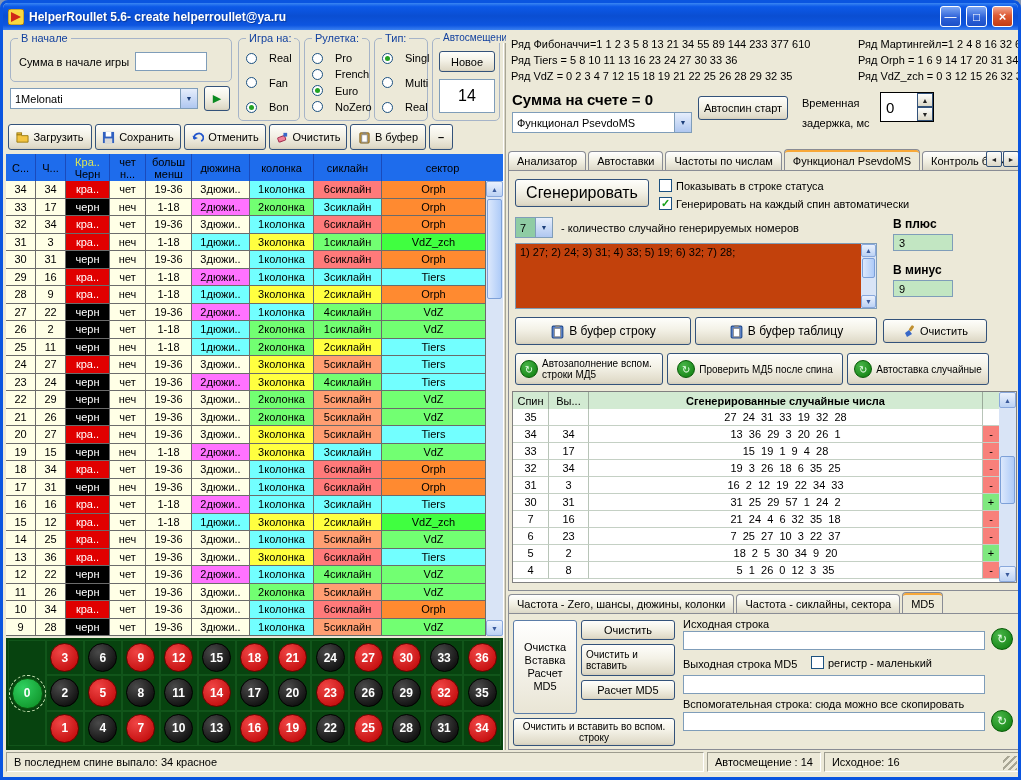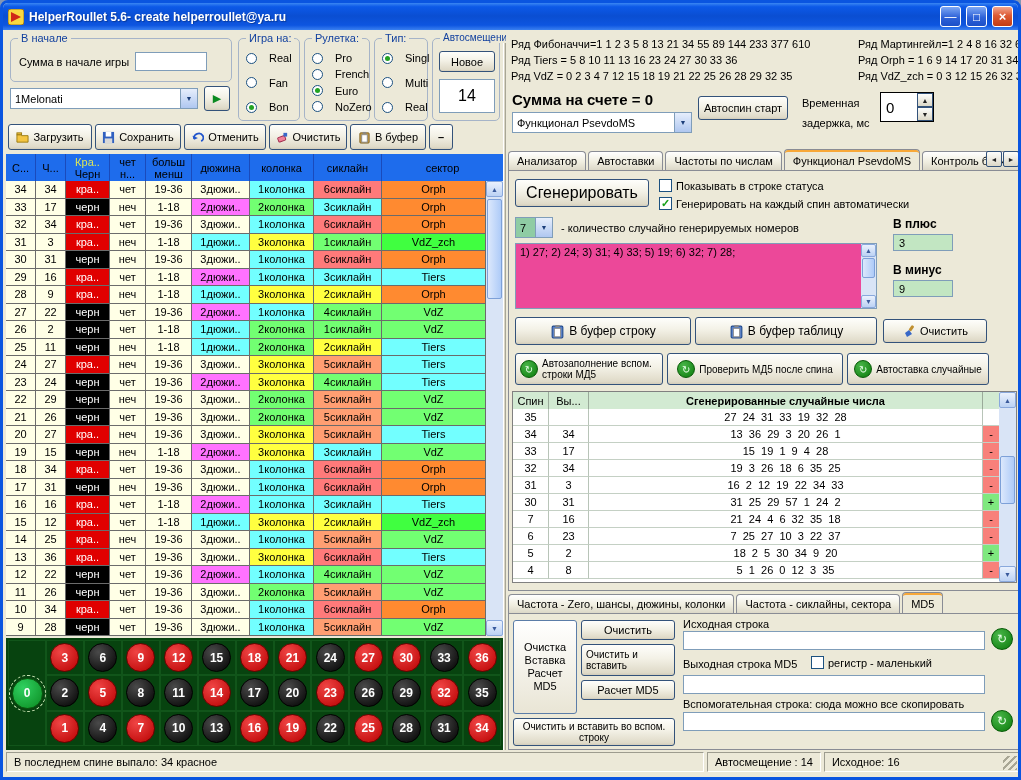--- a/index.html
+++ b/index.html
@@ -71,21 +71,21 @@
 .nblack { background:radial-gradient(circle at 35% 30%,#4A4A4A,#000); border:1px solid #000; }
 .nzero { width:31px; height:31px; background:radial-gradient(circle at 35% 30%,#30D060,#0A8A20); border:1px solid #0A5A10; outline:1px dashed #D8F0C0; outline-offset:2px; }
 
 .info-col { position:absolute; }
 .info-line { height:16px; line-height:16px; white-space:nowrap; }
 .rtabs { position:absolute; display:flex; align-items:flex-end; }
 .tab { padding:3px 8px; background:linear-gradient(#FFFFFF,#F0EEE0 55%,#DCD8C8); border:1px solid #898C95; border-bottom:none; border-radius:4px 4px 0 0; margin-right:2px; white-space:nowrap; }
 .tab.active { padding-top:5px; background:#ECE9D8; box-shadow:inset 0 3px 0 -1px #F8A838; position:relative; z-index:2; }
 .tabarrow { width:16px; height:16px; margin-left:1px; background:linear-gradient(#FDFDFB,#DCD8C8); border:1px solid #33527A; border-radius:2px; font-size:7px; padding:0; color:#222; }
 .tabpanel { position:absolute; border:1px solid #898C95; background:#ECE9D8; }
-.gen-text { position:absolute; background:#ec4899; border:1px solid #7F9DB9; padding:2px 18px 2px 4px; font-size:11px; overflow:hidden; }
+.gen-text { position:absolute; background:#c2410c; border:1px solid #7F9DB9; padding:2px 18px 2px 4px; font-size:11px; overflow:hidden; }
 .gfield { position:absolute; background:#C2E6C2; border:1px solid #7F9DB9; display:flex; align-items:center; padding-left:5px; }
 .blabel { position:absolute; font-weight:bold; font-size:12px; white-space:nowrap; }
 .gcircle { width:22px; height:22px; border-radius:50%; background:radial-gradient(circle at 35% 30%,#49B649,#0A7A0A); border:1px solid #065A06; color:#E8FFE8; display:inline-flex; align-items:center; justify-content:center; font-size:12px; flex:none; padding:0; }
 .gcircle.sm { width:18px; height:18px; font-size:10px; }
 
 .gtable { position:absolute; border:1px solid #808080; background:#fff; }
 .ghead { display:flex; height:17px; background:#D2EAD2; }
 .gcellh { border-right:1px solid #9AAA9A; display:flex; align-items:center; justify-content:center; white-space:nowrap; overflow:hidden; }
 .gcellh.main { font-weight:bold; }
 .grows { position:absolute; left:0; top:17px; right:17px; bottom:0; overflow:hidden; }

